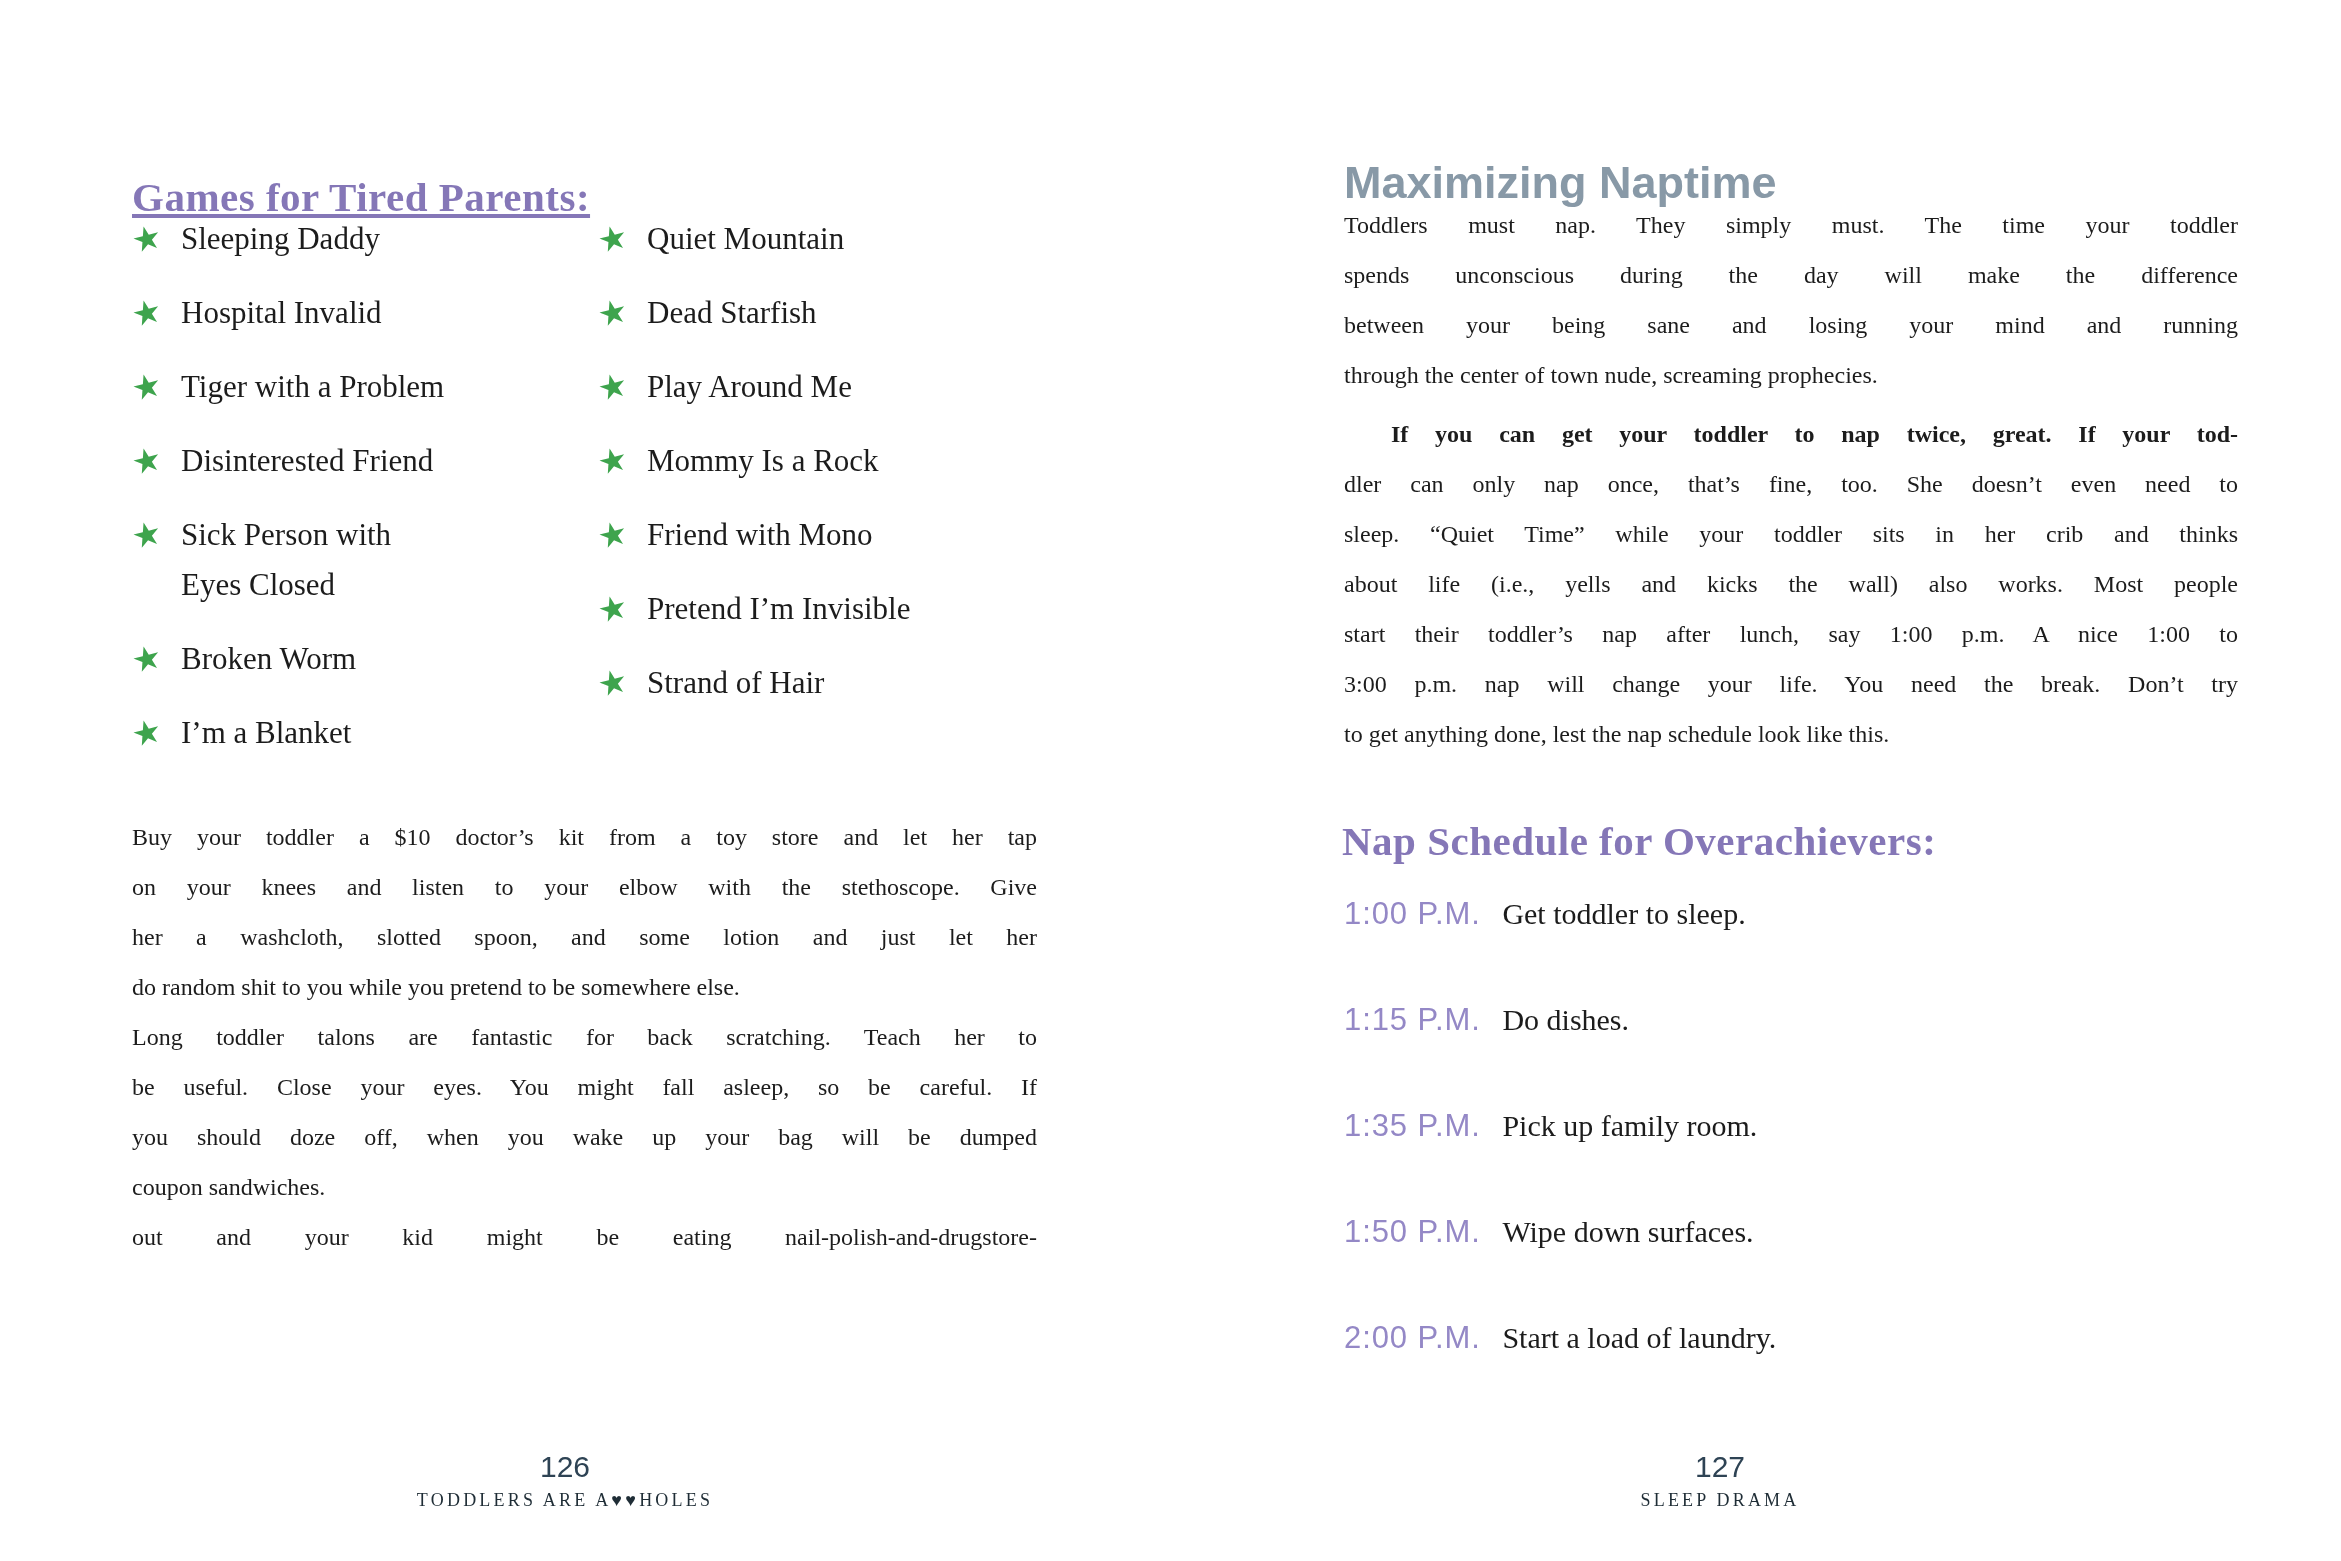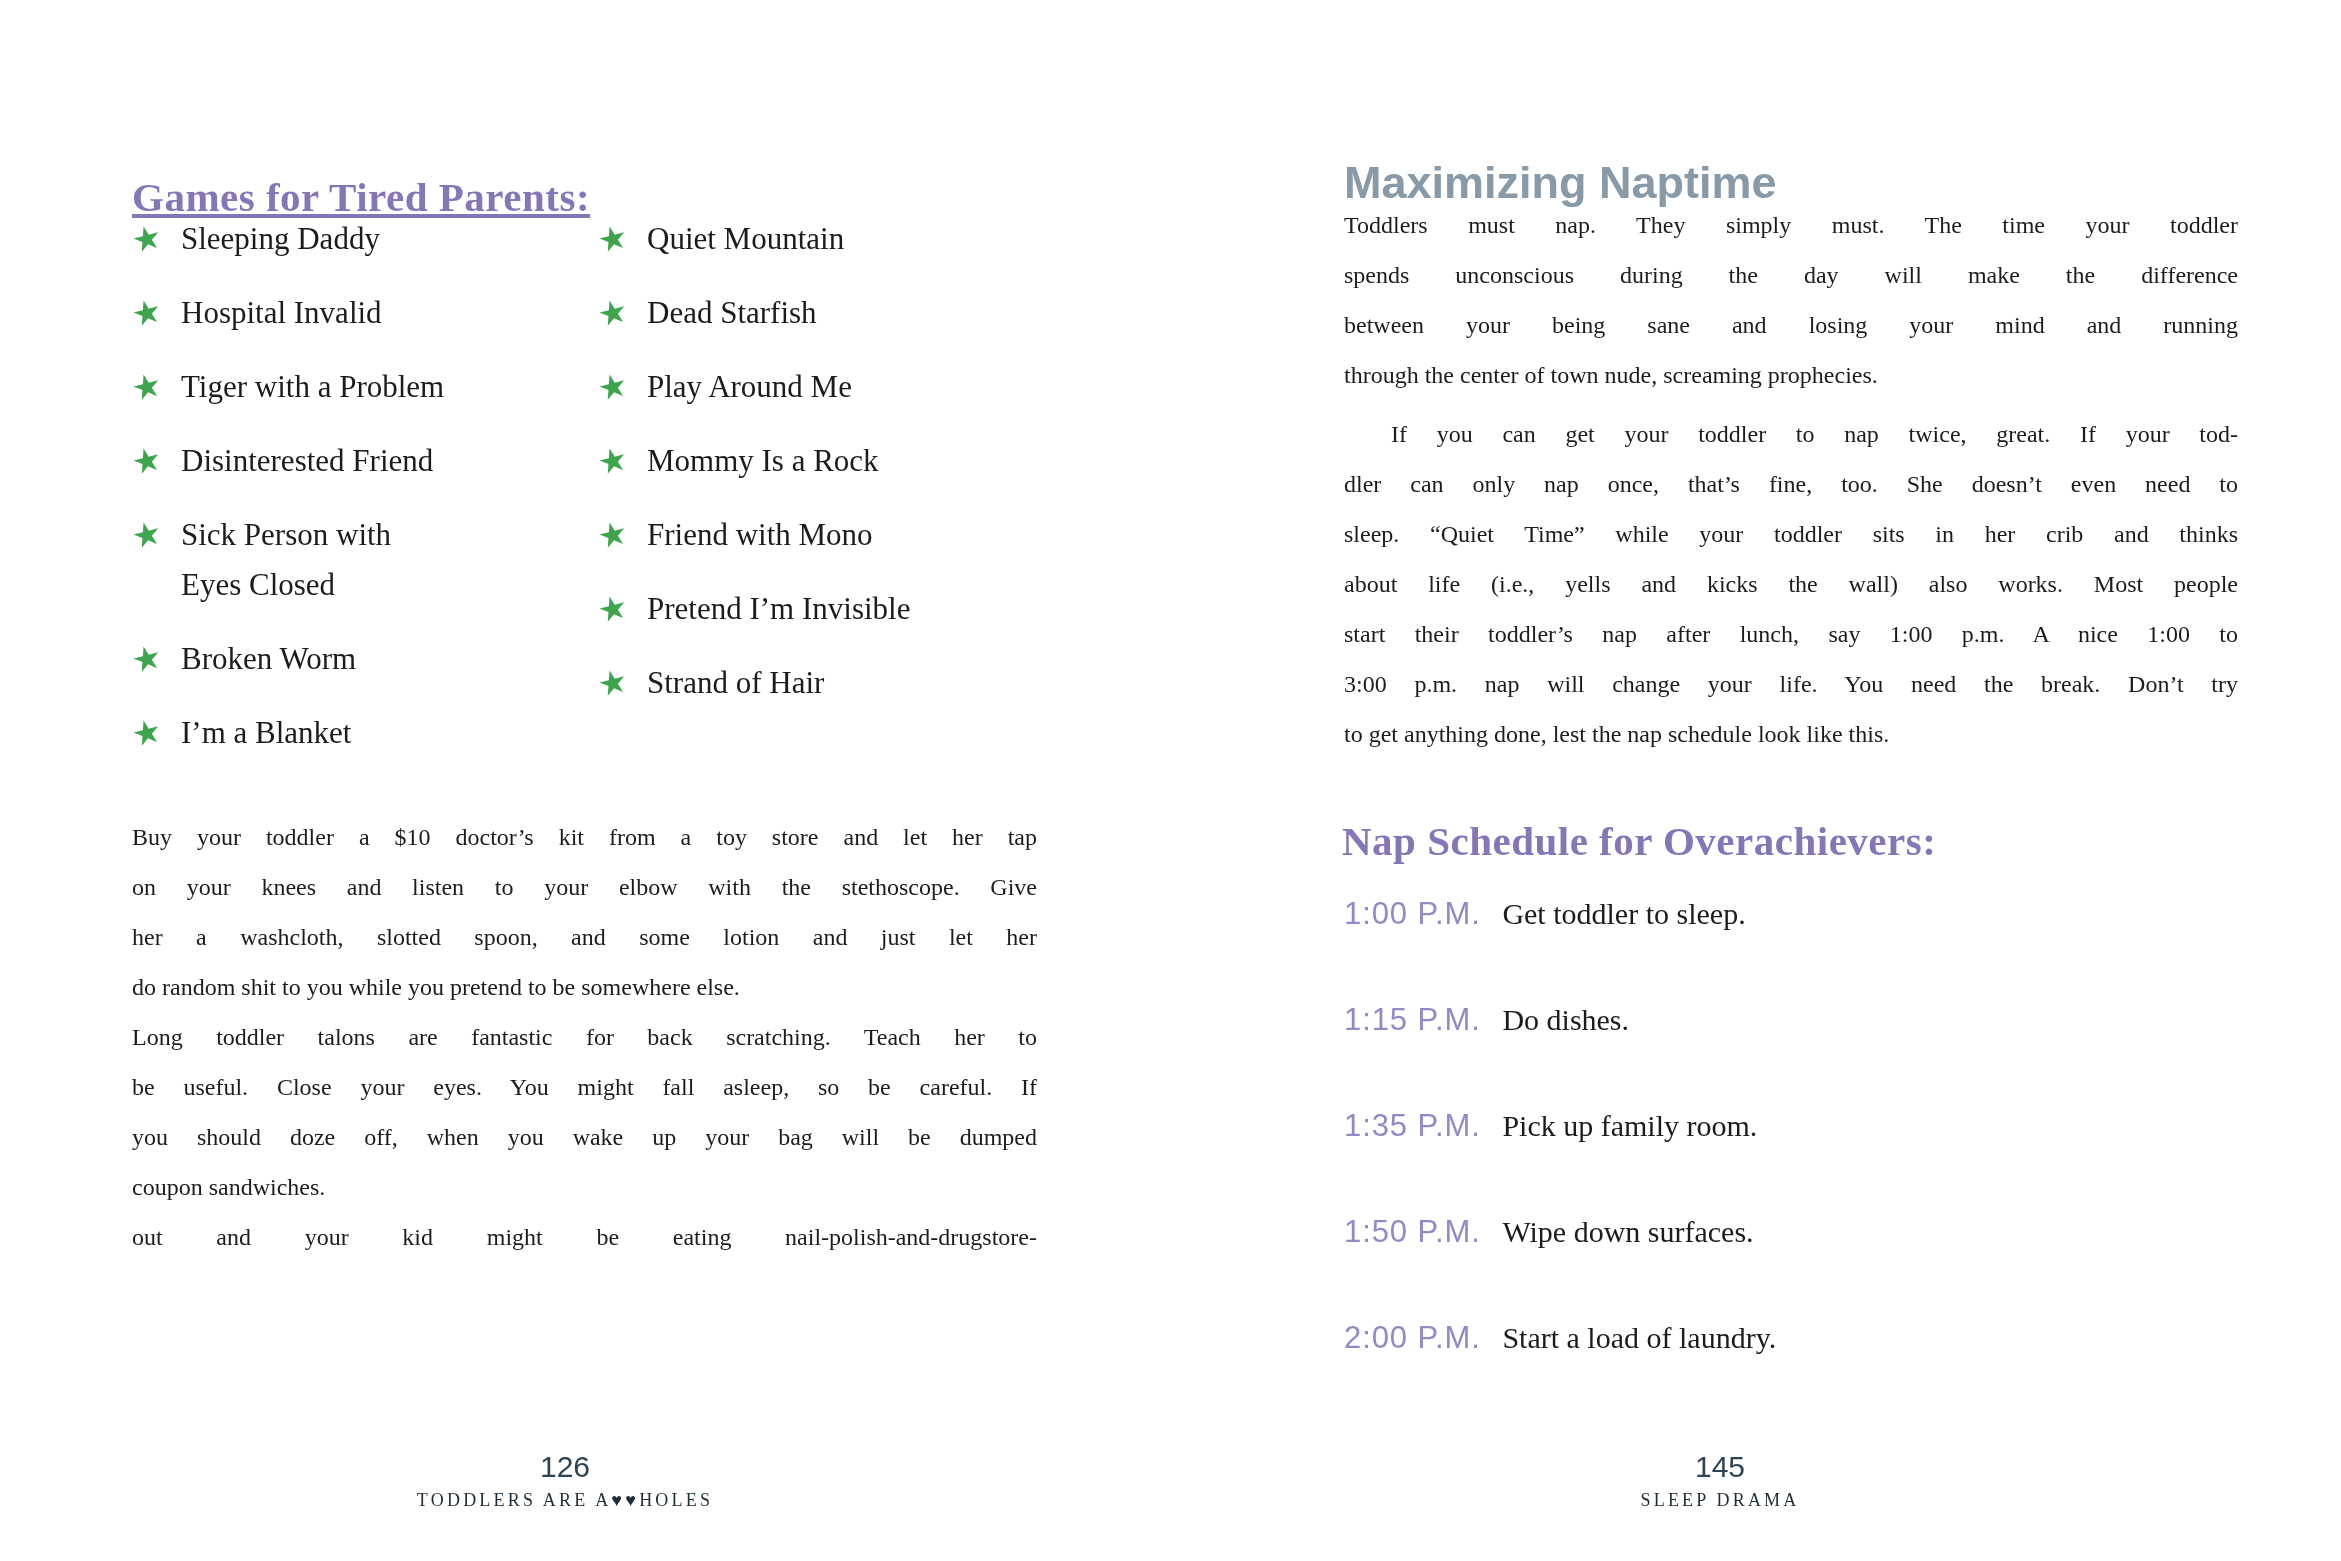--- a/index.html
+++ b/index.html
@@ -77,21 +77,21 @@
     font-size: 24px;
     line-height: 50px;
     height: 50px;
     text-align: justify;
     text-align-last: justify;
     white-space: normal;
     overflow: hidden;
     color: #1c1c1c;
   }
   .bline.last { text-align-last: left; }
-  .bline.indent { padding-left: 47px; }
+  .bline.indent { padding-left: 47px; font-weight: bold; }
   .para-gap { height: 9px; }
 
   
   .schedule {
     position: absolute;
     left: 1344px;
     top: 892px;
     width: 894px;
   }
   .sched-row {
@@ -266,19 +266,19 @@
         <span class="sched-time">1:50 P.M.</span>
         <span class="sched-task">Wipe down surfaces.</span>
       </div>
       <div class="sched-row">
         <span class="sched-time">2:00 P.M.</span>
         <span class="sched-task">Start a load of laundry.</span>
       </div>
     </div>
 
     <div class="footer" style="left:1720px; top:1450px;">
-      <div class="page-num">145</div>
+      <div class="page-num">127</div>
       <div class="book-title">SLEEP DRAMA</div>
     </div>
   </div>
 
 </div>
 
 
 </body></html>

